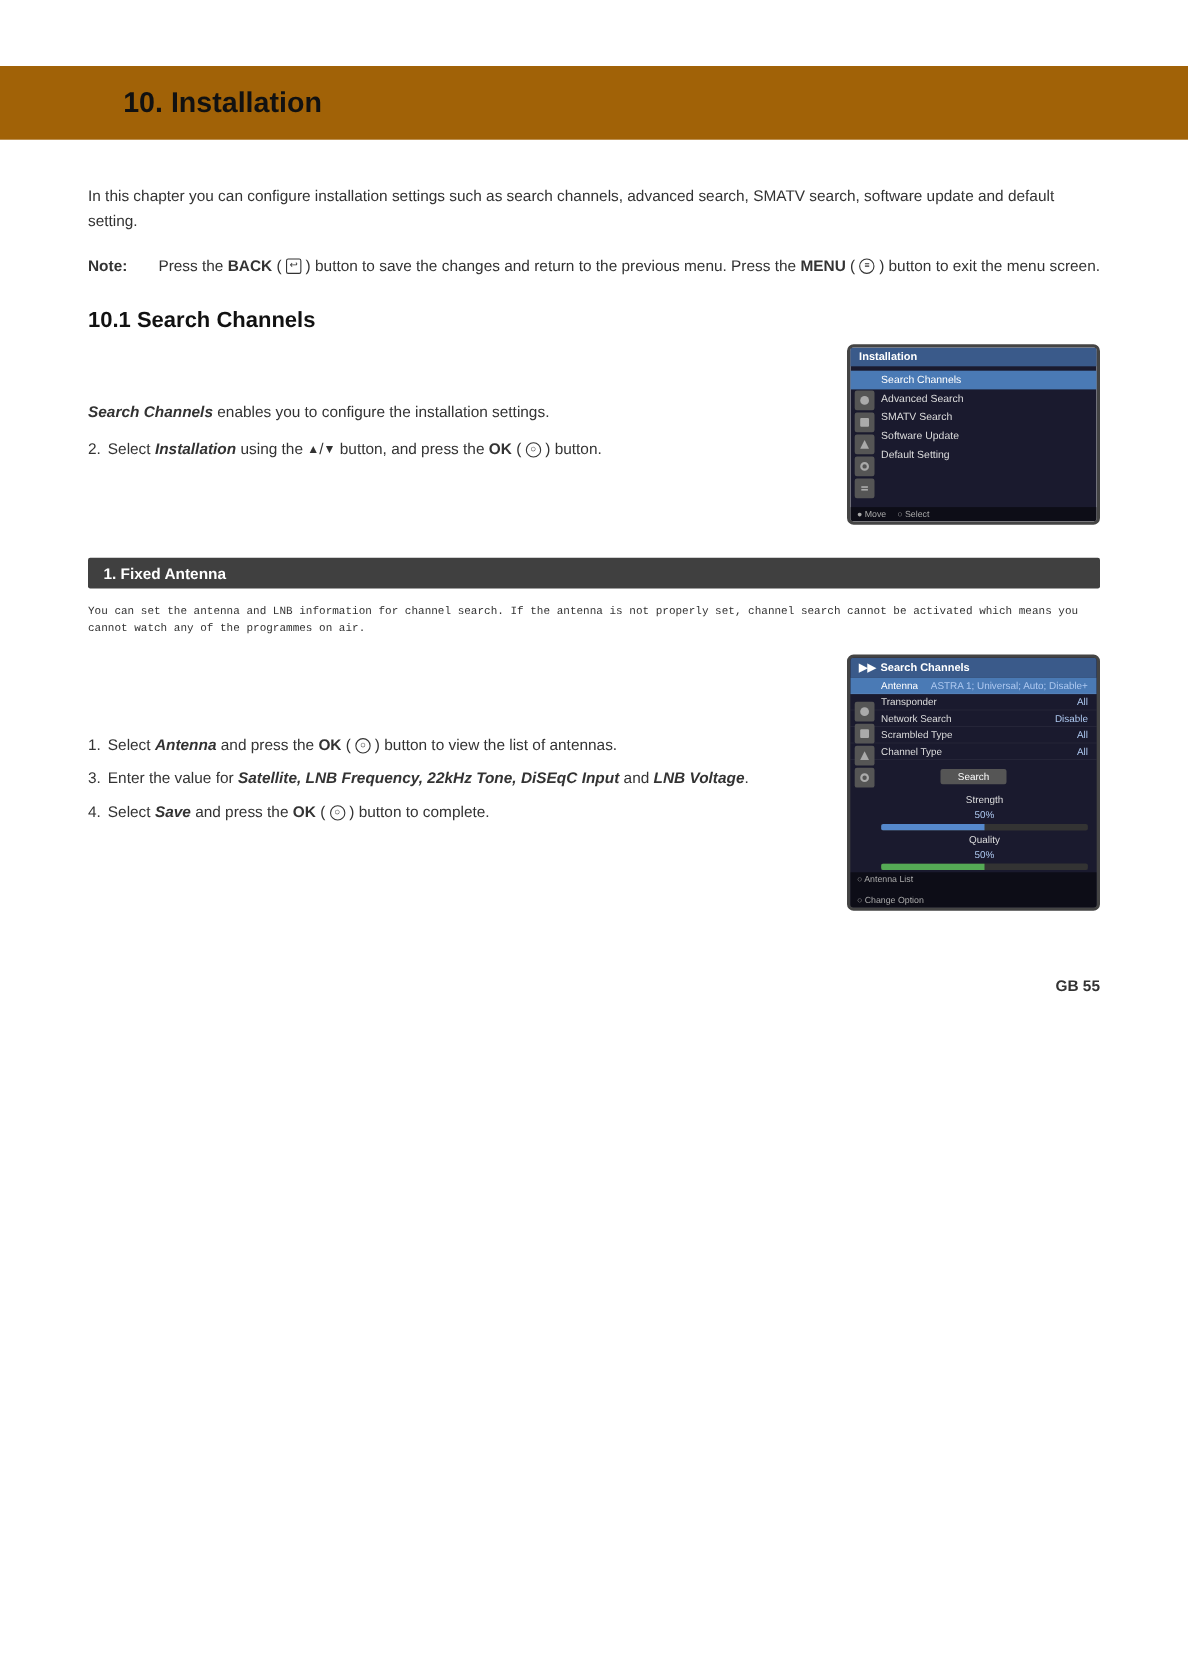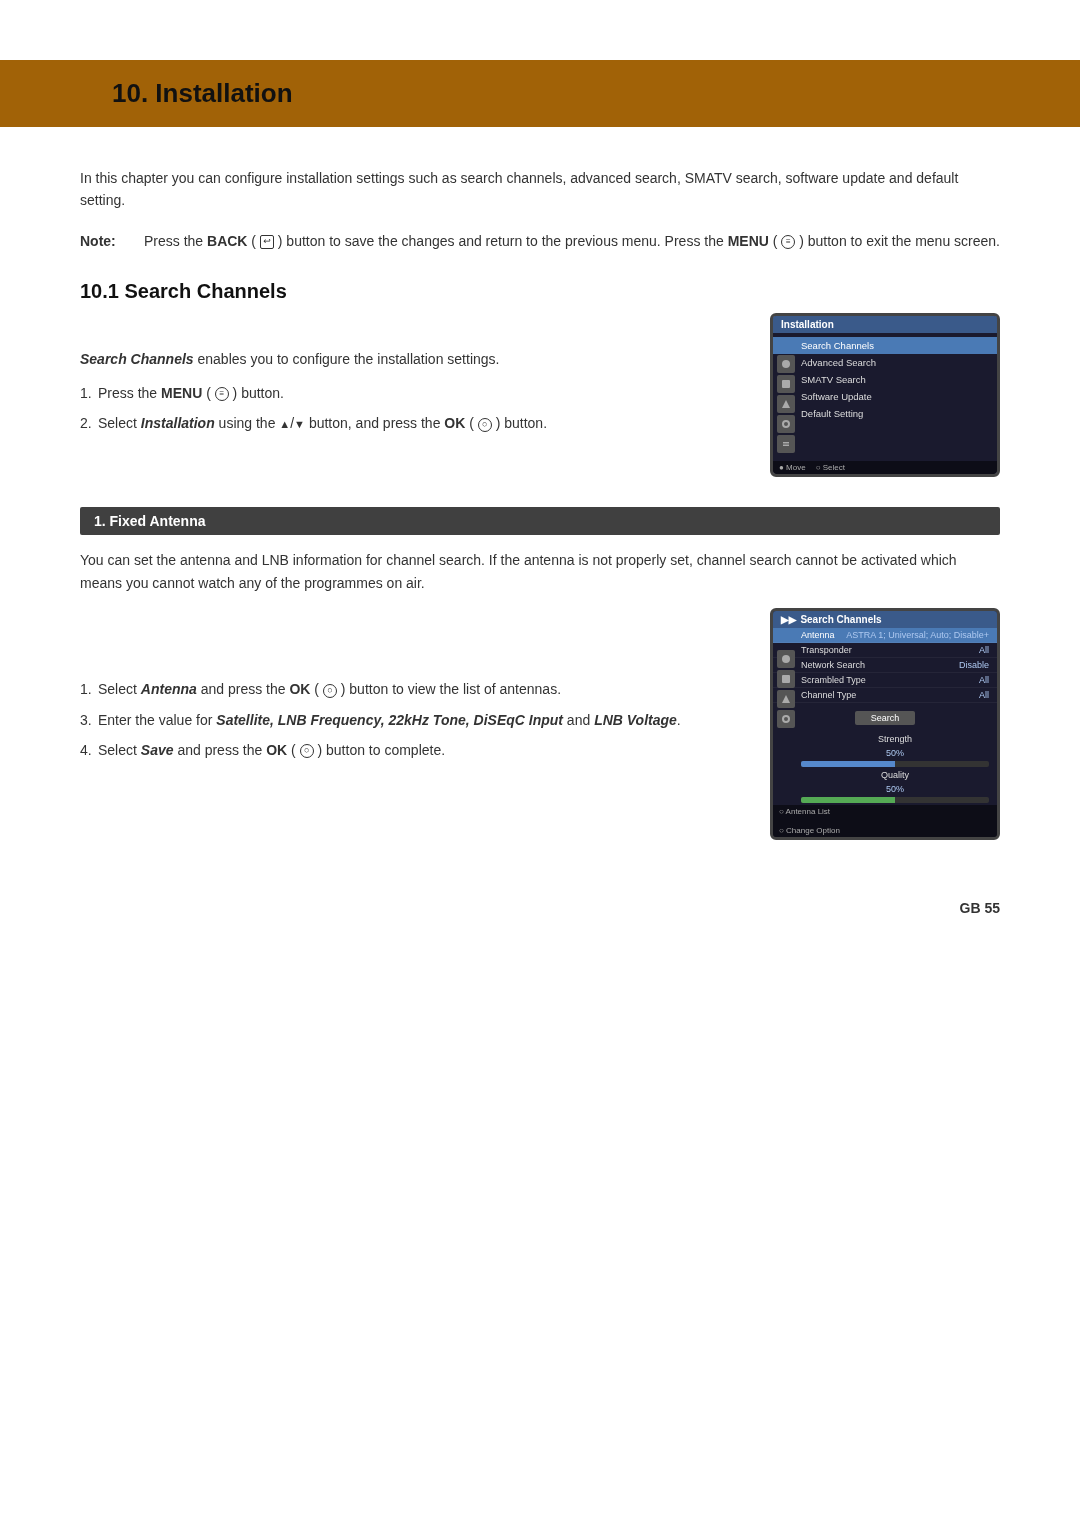--- a/index.html
+++ b/index.html
@@ -173,24 +173,25 @@
       background: #404040;
       color: #fff;
       font-size: 14px;
       font-weight: bold;
       padding: 6px 14px;
       margin-bottom: 14px;
       border-radius: 2px;
     }
 
     .subsection-body {
-      font-size: 14px;
+      font-size: 10px;
       color: #333;
       line-height: 1.6;
       margin-bottom: 14px;
+      font-family: Liberation Mono, monospace;
     }
 
     
     .tv-screen2 {
       width: 230px;
       background: #1a1a2e;
       border-radius: 6px;
       flex-shrink: 0;
       overflow: hidden;
       border: 3px solid #444;
@@ -338,23 +339,20 @@
 </div>
 
 <h2 class="section-title">10.1 Search Channels</h2>
 
 <div class="content-row">
   <div class="steps-col">
     <p class="section-description">
       <span class="bold-italic">Search Channels</span> enables you to configure the installation settings.
     </p>
     <ol class="steps-list">
-      <li data-num="1">
-        Press the <strong>MENU</strong> ( <span class="menu-icon">≡</span> ) button.
-      </li>
       <li data-num="2">
         Select <em><strong>Installation</strong></em> using the <span class="arrow-icon">▲</span>/<span class="arrow-icon">▼</span> button, and press the <strong>OK</strong> ( <span class="ok-icon">○</span> ) button.
       </li>
     </ol>
   </div>
 
   <div class="tv-screen">
     <div class="tv-screen-inner">
       <div class="tv-title-bar">
         <span>Installation</span>

